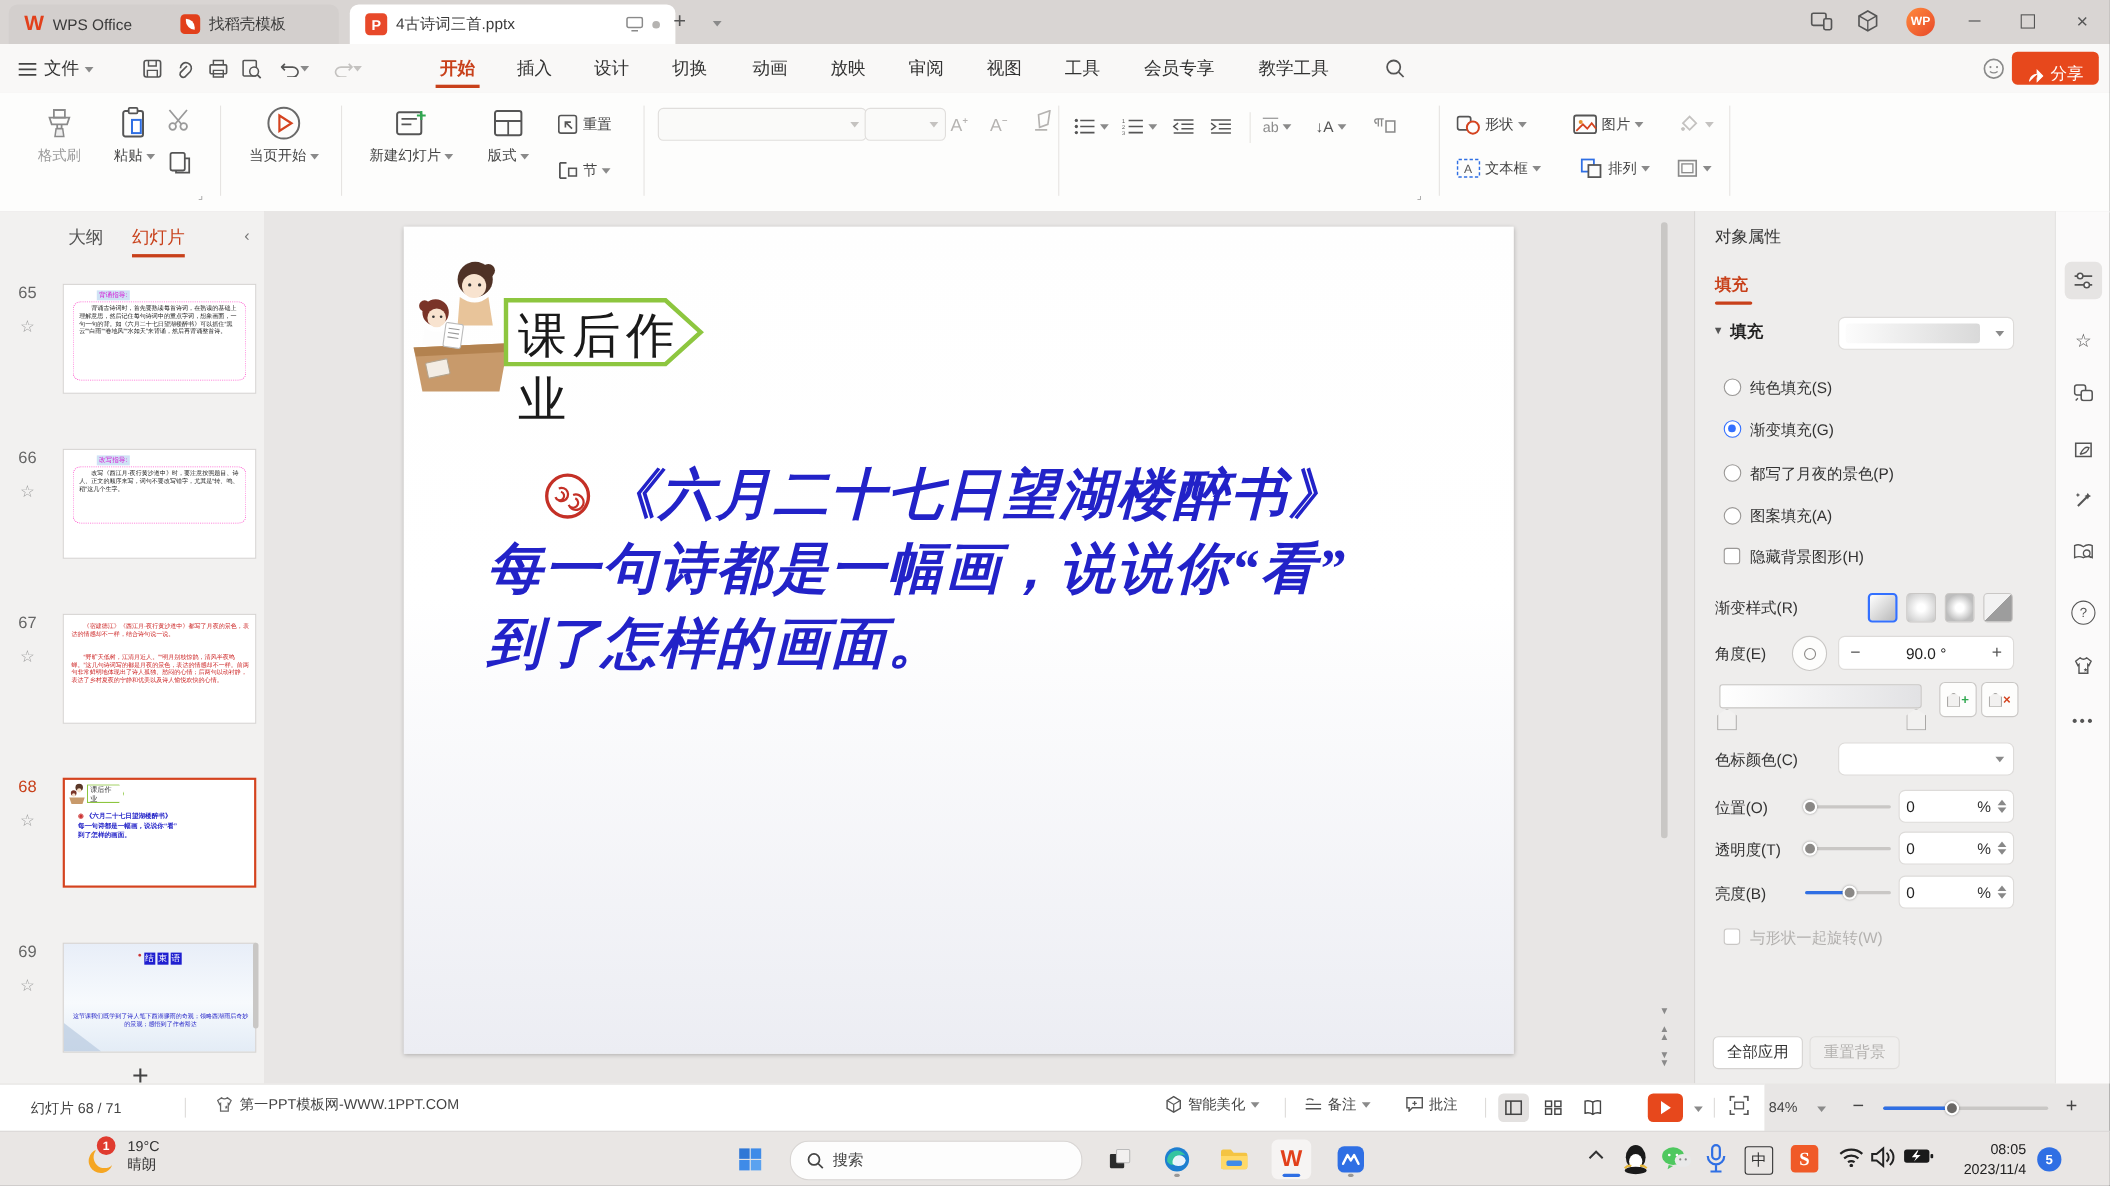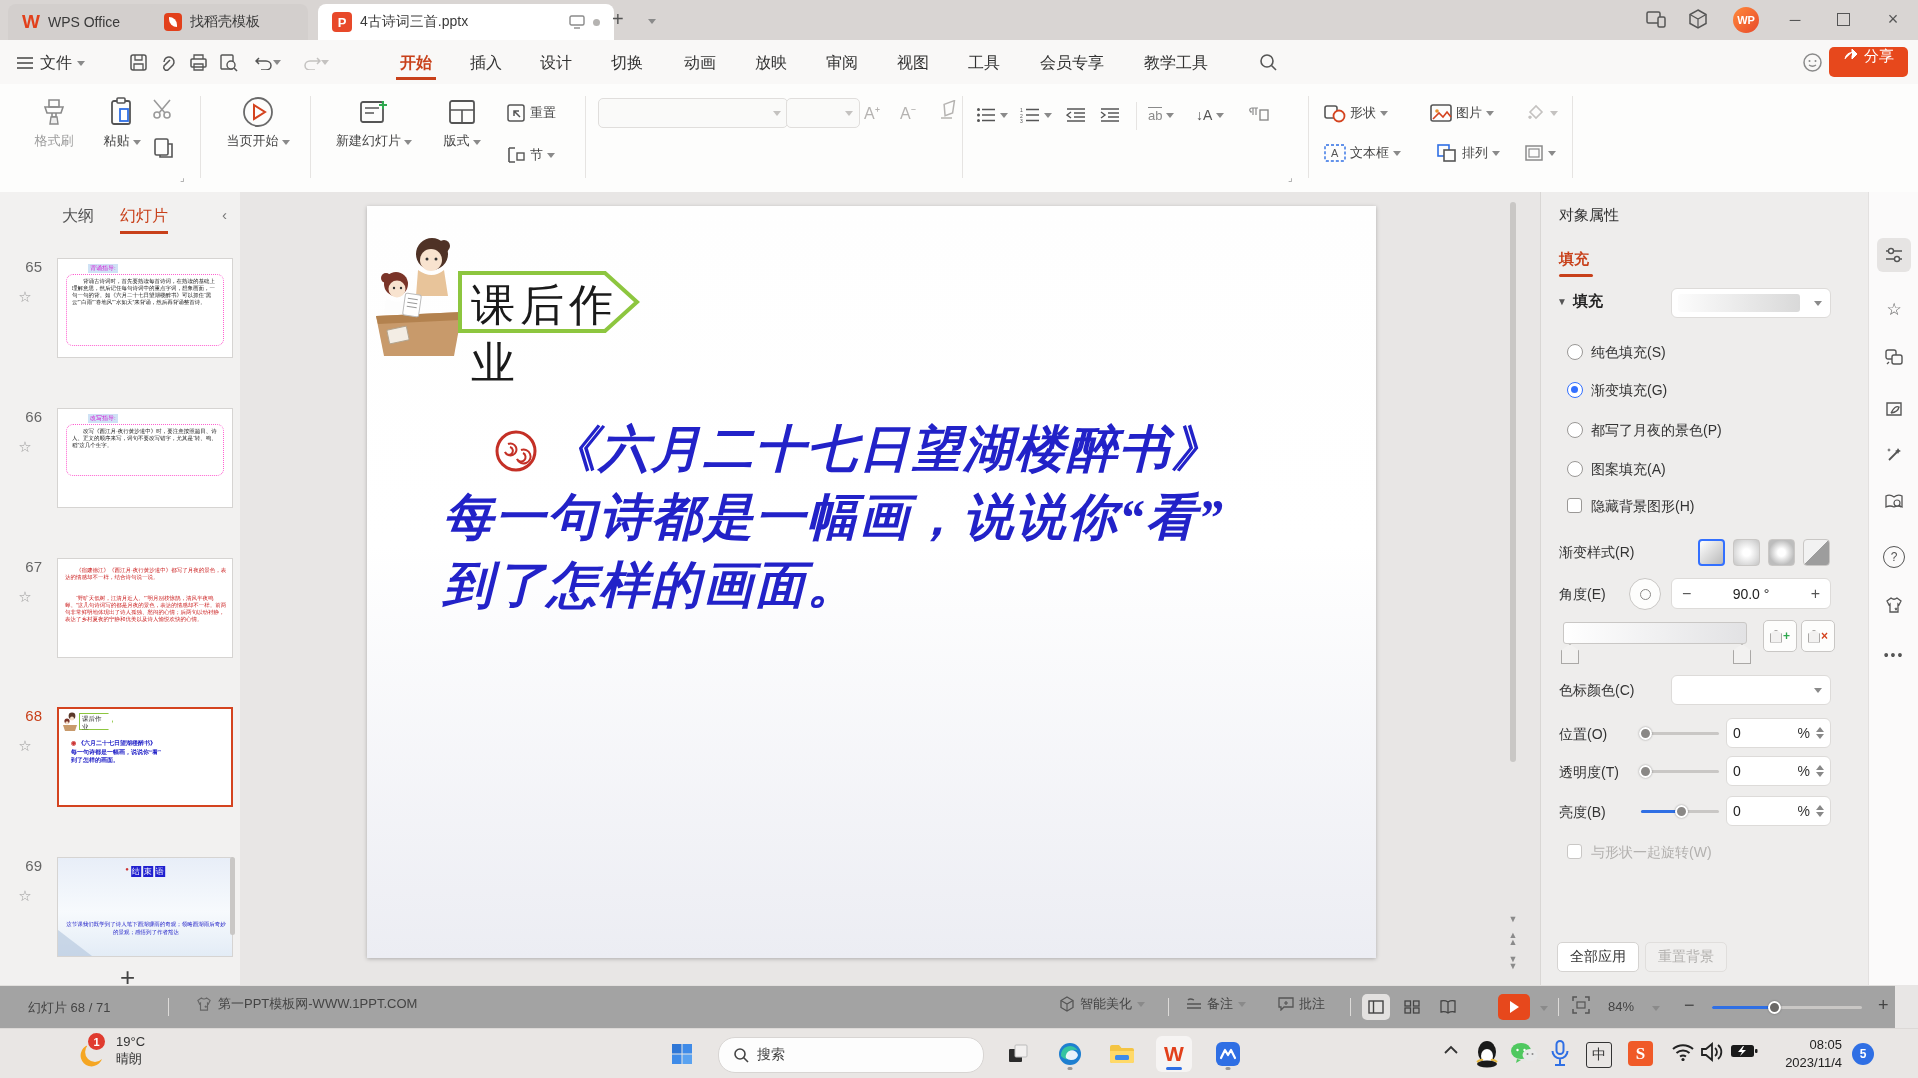--- a/index.html
+++ b/index.html
@@ -19,41 +19,41 @@
   .leaflogo{width:18px;height:18px;border-radius:4px;background:#e2401b;position:relative;}
   .leaflogo:after{content:"";position:absolute;left:5px;top:4px;width:8px;height:10px;background:#fff;border-radius:0 8px 0 8px;}
   .avatar{width:26px;height:26px;border-radius:50%;background:linear-gradient(135deg,#ff8a3c,#e8492a);
           color:#fff;font-size:11px;font-weight:bold;display:flex;align-items:center;justify-content:center;}
   .winbtn{width:34px;height:28px;display:flex;align-items:center;justify-content:center;color:#555;font-size:15px;}
   
   .menubar{position:absolute;left:0;top:40px;width:1918px;height:44px;background:#f9f8f7;}
   .menuitem{position:absolute;top:9px;height:28px;line-height:28px;font-size:16px;color:#333;padding:0 4px;}
   .menuitem.active{color:#c8401a;font-weight:bold;border-bottom:3px solid #c8401a;}
   .sharebtn{position:absolute;right:10px;top:7px;height:30px;padding:0 14px;background:#e7481c;color:#fff;
-            border-radius:5px;display:flex;align-items:flex-start;gap:6px;font-size:15px;}
+            border-radius:5px;display:flex;align-items:flex-end;gap:6px;font-size:15px;}
   .qtool{position:absolute;top:10px;width:24px;height:24px;color:#555;display:flex;align-items:center;justify-content:center;}
   
   .ribbon{position:absolute;left:0;top:84px;width:1918px;height:108px;background:#fdfdfc;border-bottom:1px solid #e2e0de;}
   .rsep{position:absolute;top:12px;width:1px;height:82px;background:#e6e4e2;}
   .bigbtn{position:absolute;top:8px;width:64px;text-align:center;font-size:13px;color:#444;}
   .bigbtn .ric{height:40px;display:flex;align-items:center;justify-content:center;}
   .smallbtn{position:absolute;height:26px;display:flex;align-items:center;gap:4px;font-size:13px;color:#444;}
   .combo{position:absolute;height:28px;border:1px solid #e0dedc;border-radius:5px;background:#fafaf9;
          display:flex;align-items:center;justify-content:flex-end;padding-right:6px;}
   .crt{width:0;height:0;border-left:4px solid transparent;border-right:4px solid transparent;
        border-top:5px solid #8a8a8a;display:inline-block;}
   .crt.dis{border-top-color:#c4c2c0;}
   .fbtn{position:absolute;top:142px;width:30px;height:30px;display:flex;align-items:center;justify-content:center;
         font-size:16px;color:#444;}
   .bars{width:16px;height:2px;background:#555;box-shadow:0 5px 0 #555,0 10px 0 #555;}
   
   .sidebar{position:absolute;left:0;top:192px;width:240px;height:793px;background:#f2f1f0;border-right:1px solid #dcdad8;}
   .stab{position:absolute;top:14px;font-size:16px;color:#555;}
   .stab.active{color:#c8401a;border-bottom:3px solid #c8401a;padding-bottom:4px;}
-  .slnum{position:absolute;width:34px;text-align:right;font-size:15px;color:#666;}
+  .slnum{position:absolute;width:34px;text-align:center;font-size:15px;color:#666;}
   .slnum.sel{color:#c8401a;}
   .slstar{position:absolute;width:34px;text-align:center;font-size:15px;color:#9a9a9a;}
   .thumb{position:absolute;left:57px;width:176px;height:100px;background:#fff;border:1px solid #d6d4d2;
          overflow:hidden;box-sizing:border-box;}
   .thumb.sel{border:2px solid #d4431f;}
   .tinytitle{position:absolute;left:30px;top:5px;font-size:6px;color:#d519d5;background:#cfe2f5;padding:0 2px;}
   .dotbox{position:absolute;border:1px dotted #ff5fd0;border-radius:7px;}
   .tinytext{font-size:5.5px;line-height:7px;color:#1a1a1a;}
   .tinyred{font-size:5.5px;line-height:7px;color:#c22;}
   .tinyblue{font-size:6px;line-height:8.5px;color:#2323c8;font-weight:bold;}
@@ -97,21 +97,21 @@
   .house{width:18px;height:20px;background:#f2f1f0;border:1px solid #aaa8a6;box-sizing:border-box;
          clip-path:polygon(50% 0,100% 32%,100% 100%,0 100%,0 32%);}
   .pbtn{position:absolute;height:30px;padding:0 12px;border-radius:5px;font-size:14px;
         display:flex;align-items:center;justify-content:center;box-sizing:border-box;}
   
   .strip{position:absolute;left:1868px;top:192px;width:50px;height:793px;background:#fbfafa;border-left:1px solid #e3e1e0;box-sizing:border-box;}
   .sic{position:absolute;left:8px;width:34px;height:34px;display:flex;align-items:center;justify-content:center;
        color:#555;font-size:17px;border-radius:6px;}
   .sic.active{background:#e6e4e3;}
   
-  .statusbar{position:absolute;left:0;top:985px;width:1895px;height:43px;background:#a3a3a3;border-top:1px solid #e2e0de;font-size:13px;color:#444;}
+  .statusbar{position:absolute;left:0;top:985px;width:1604px;height:43px;background:#ffffff;border-top:1px solid #e2e0de;font-size:13px;color:#444;}
   .ssep{position:absolute;top:12px;width:1px;height:18px;background:#dddbd9;}
   .viewic{position:absolute;top:8px;width:28px;height:26px;border-radius:5px;display:flex;align-items:center;justify-content:center;}
   .playbtn{position:absolute;top:8px;width:32px;height:26px;background:#e7481c;border-radius:5px;
            display:flex;align-items:center;justify-content:center;}
   .tri{width:0;height:0;border-top:6px solid transparent;border-bottom:6px solid transparent;border-left:9px solid #fff;}
   
   .taskbar{position:absolute;left:0;top:1028px;width:1918px;height:50px;background:#e9e6e4;border-top:1px solid #dcd9d7;}
   .tbic{position:absolute;top:7px;width:36px;height:36px;border-radius:6px;display:flex;align-items:center;justify-content:center;}
   .tbic.activeapp{background:#f6f4f3;}
   .appdot{position:absolute;bottom:2px;left:50%;transform:translateX(-50%);width:5px;height:3px;border-radius:2px;background:#9a9896;}

